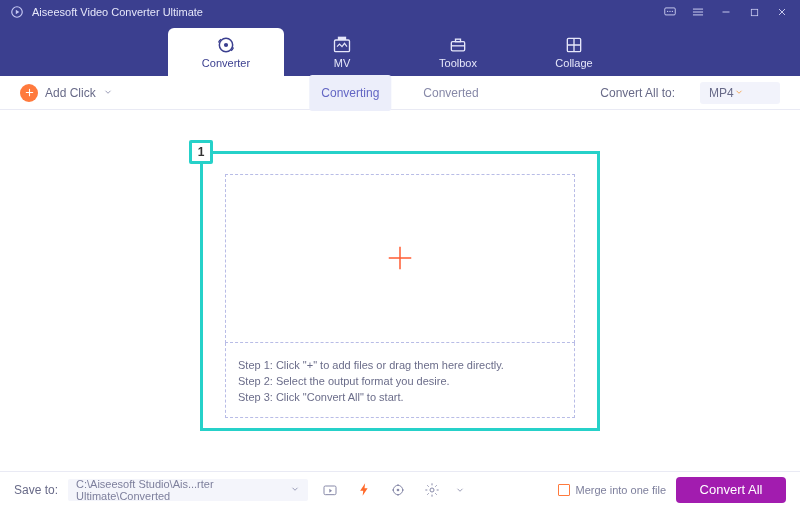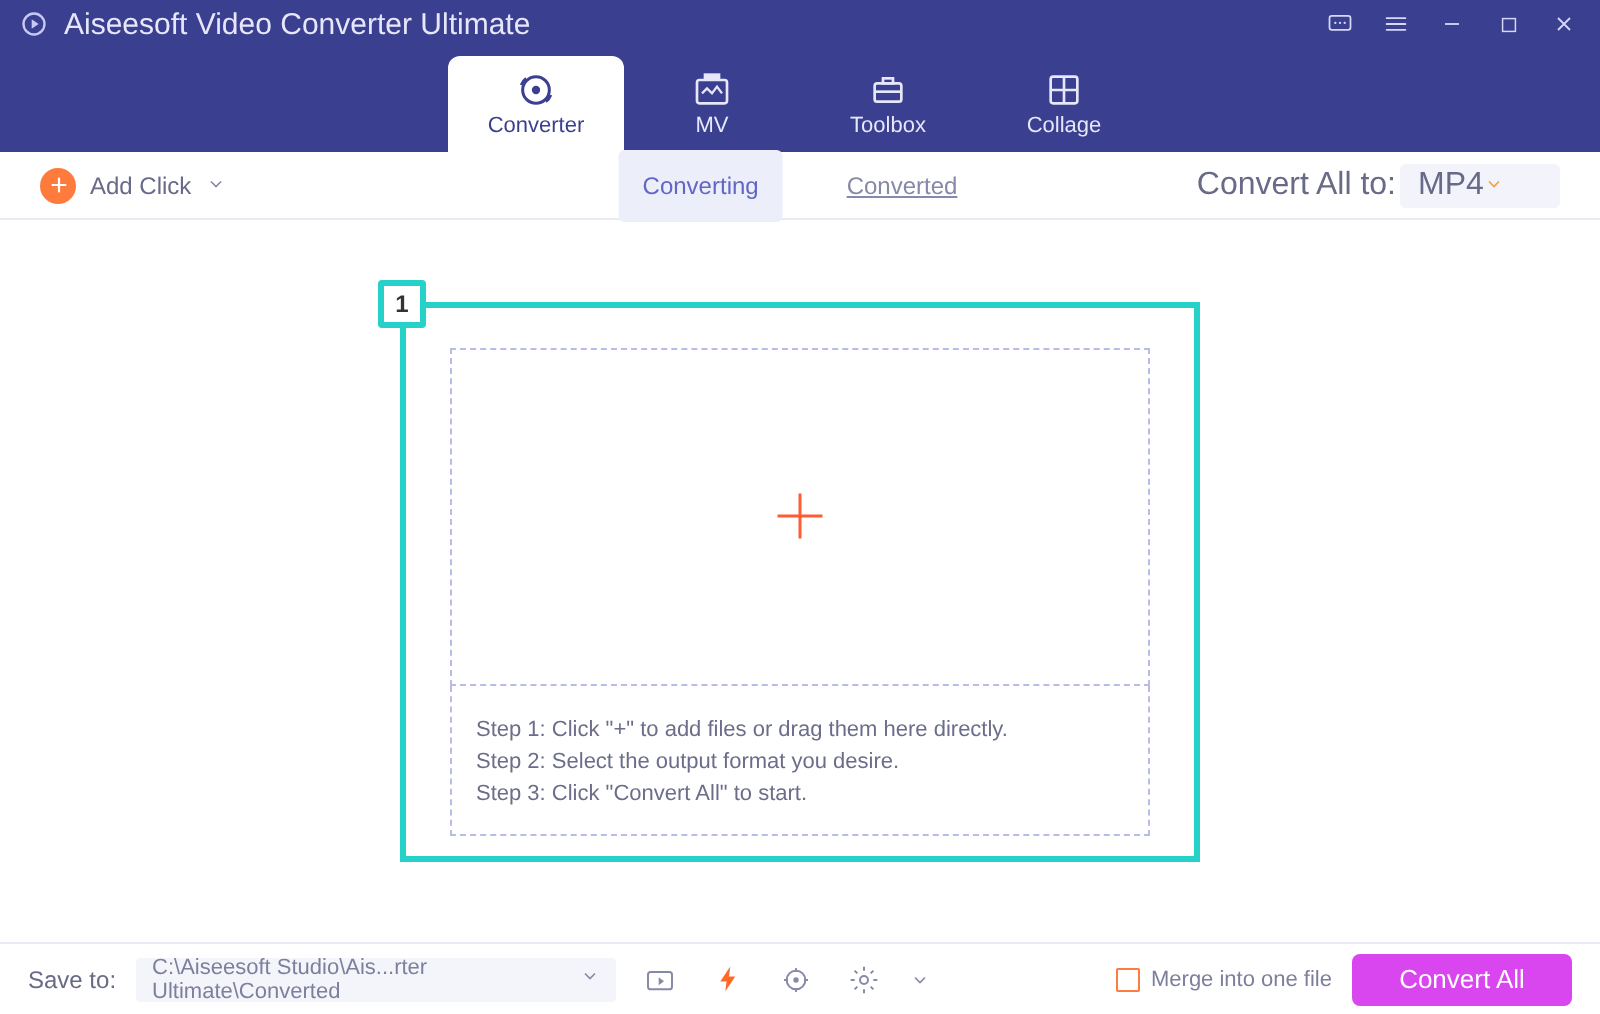--- a/index.html
+++ b/index.html
@@ -4,35 +4,35 @@
 <style>
 * { margin: 0; padding: 0; box-sizing: border-box; font-family: -apple-system, "Segoe UI", Arial, sans-serif; }
 html, body { width: 800px; height: 507px; overflow: hidden; background: #fff; }
 
 .titlebar {
   height: 24px;
   background: #3b3f8f;
   display: flex; align-items: center; justify-content: space-between;
   padding: 0 10px;
   color: #e6e7fa;
-  font-size: 15px;
+  font-size: 11px;
 }
 .titlebar-left { display: flex; align-items: center; gap: 8px; }
 .titlebar-logo { width: 14px; height: 14px; display: inline-flex; }
 .titlebar-right { display: flex; align-items: center; gap: 12px; }
 .titlebar-btn { width: 16px; height: 16px; display: inline-flex; align-items: center; justify-content: center; color: #d6d8f7; cursor: pointer; }
 
 .tabbar {
   height: 52px;
   background: #3b3f8f;
   display: flex; align-items: flex-end; justify-content: center;
   gap: 0;
 }
 .tab {
-  width: 88px; height: 48px;
+  width: 116px; height: 48px;
   display: flex; flex-direction: column; align-items: center; justify-content: center;
   gap: 2px;
   color: #e6e7fa; font-size: 11px; cursor: pointer;
   border-top-left-radius: 6px; border-top-right-radius: 6px;
 }
 .tab.active { background: #fff; color: #3b3f8f; }
 .tab .tab-icon { width: 20px; height: 20px; display: inline-flex; align-items: center; justify-content: center; }
 
 .subbar {
   height: 34px;
@@ -52,26 +52,26 @@
   color: #fff;
 }
 .add-files .caret { color: #8789a8; }
 
 .status-seg {
   position: absolute; left: 50%; top: 50%; transform: translate(-50%,-50%);
   display: flex; align-items: center; gap: 20px;
   font-size: 12px; color: #8789a8;
 }
 .seg-btn { padding: 11px 12px; border-radius: 3px; background: #eceefa; color: #6366c4; cursor: pointer; }
-.seg-btn.inactive { background: transparent; color: #8789a8; text-decoration: underline; }
+.seg-btn.inactive { background: transparent; color: #8789a8; }
 
 .convert-to {
   margin-left: auto;
-  display: flex; align-items: center; gap: 2px;
-  font-size: 16px; color: #686a88;
+  display: flex; align-items: center; gap: 25px;
+  font-size: 12px; color: #686a88;
 }
 .format-select {
   width: 80px; height: 22px; border: 1px solid transparent;
   background: #f2f3fb;
   display: flex; align-items: center; justify-content: flex-start;
   padding: 0 8px; border-radius: 3px; color: #686a88;
   cursor: pointer;
 }
 .format-select .caret { color: #f59e42; }
 
@@ -124,21 +124,21 @@
 }
 .footer-spacer { flex: 1; }
 .merge-check {
   display: flex; align-items: center; gap: 6px; font-size: 11px; color: #7d7f9c; margin-left: 32px;
 }
 .merge-check .box {
   width: 12px; height: 12px; border: 1.5px solid #ff7a3d; border-radius: 1px;
   cursor: pointer;
 }
 .convert-all-btn {
-  height: 26px; width: 110px; background: #d946ef; color: #fff;
+  height: 26px; width: 110px; background: #a21caf; color: #fff;
   border: none; border-radius: 4px; font-size: 13px; cursor: pointer;
 }
 </style>
 </head>
 <body>
 
 <div class="titlebar">
   <div class="titlebar-left">
     <span class="titlebar-logo">
       <svg viewBox="0 0 24 24" width="14" height="14">

